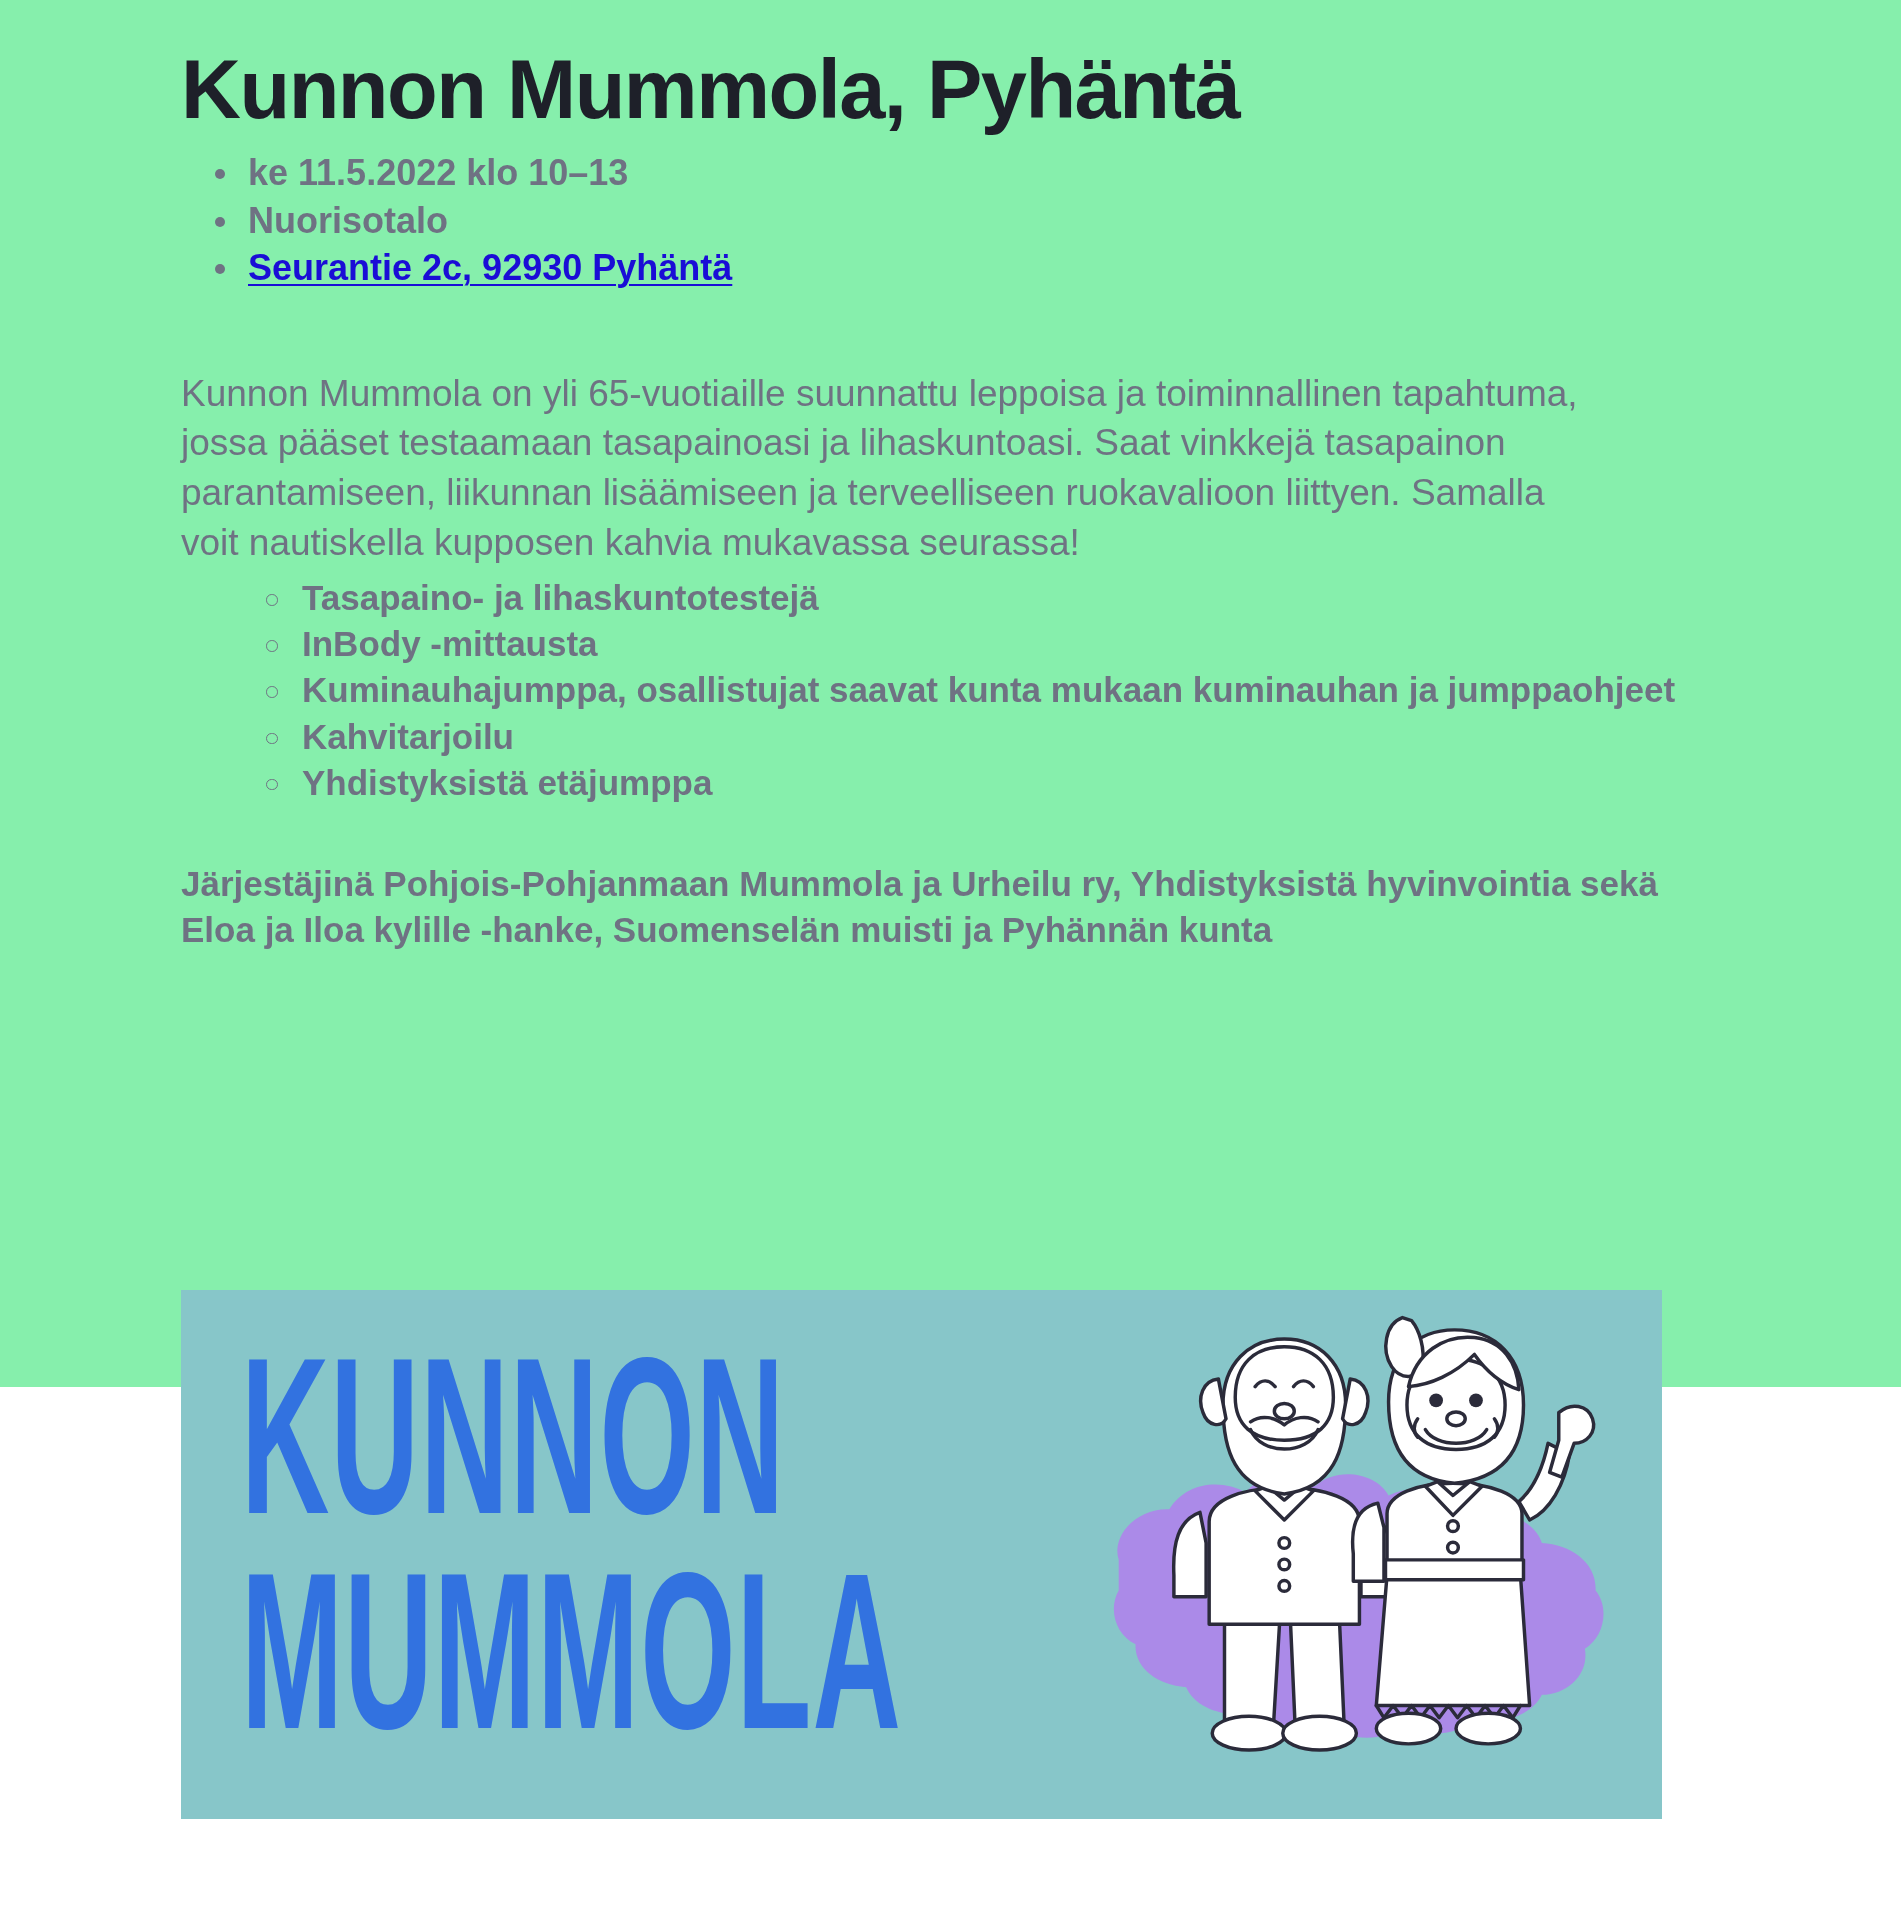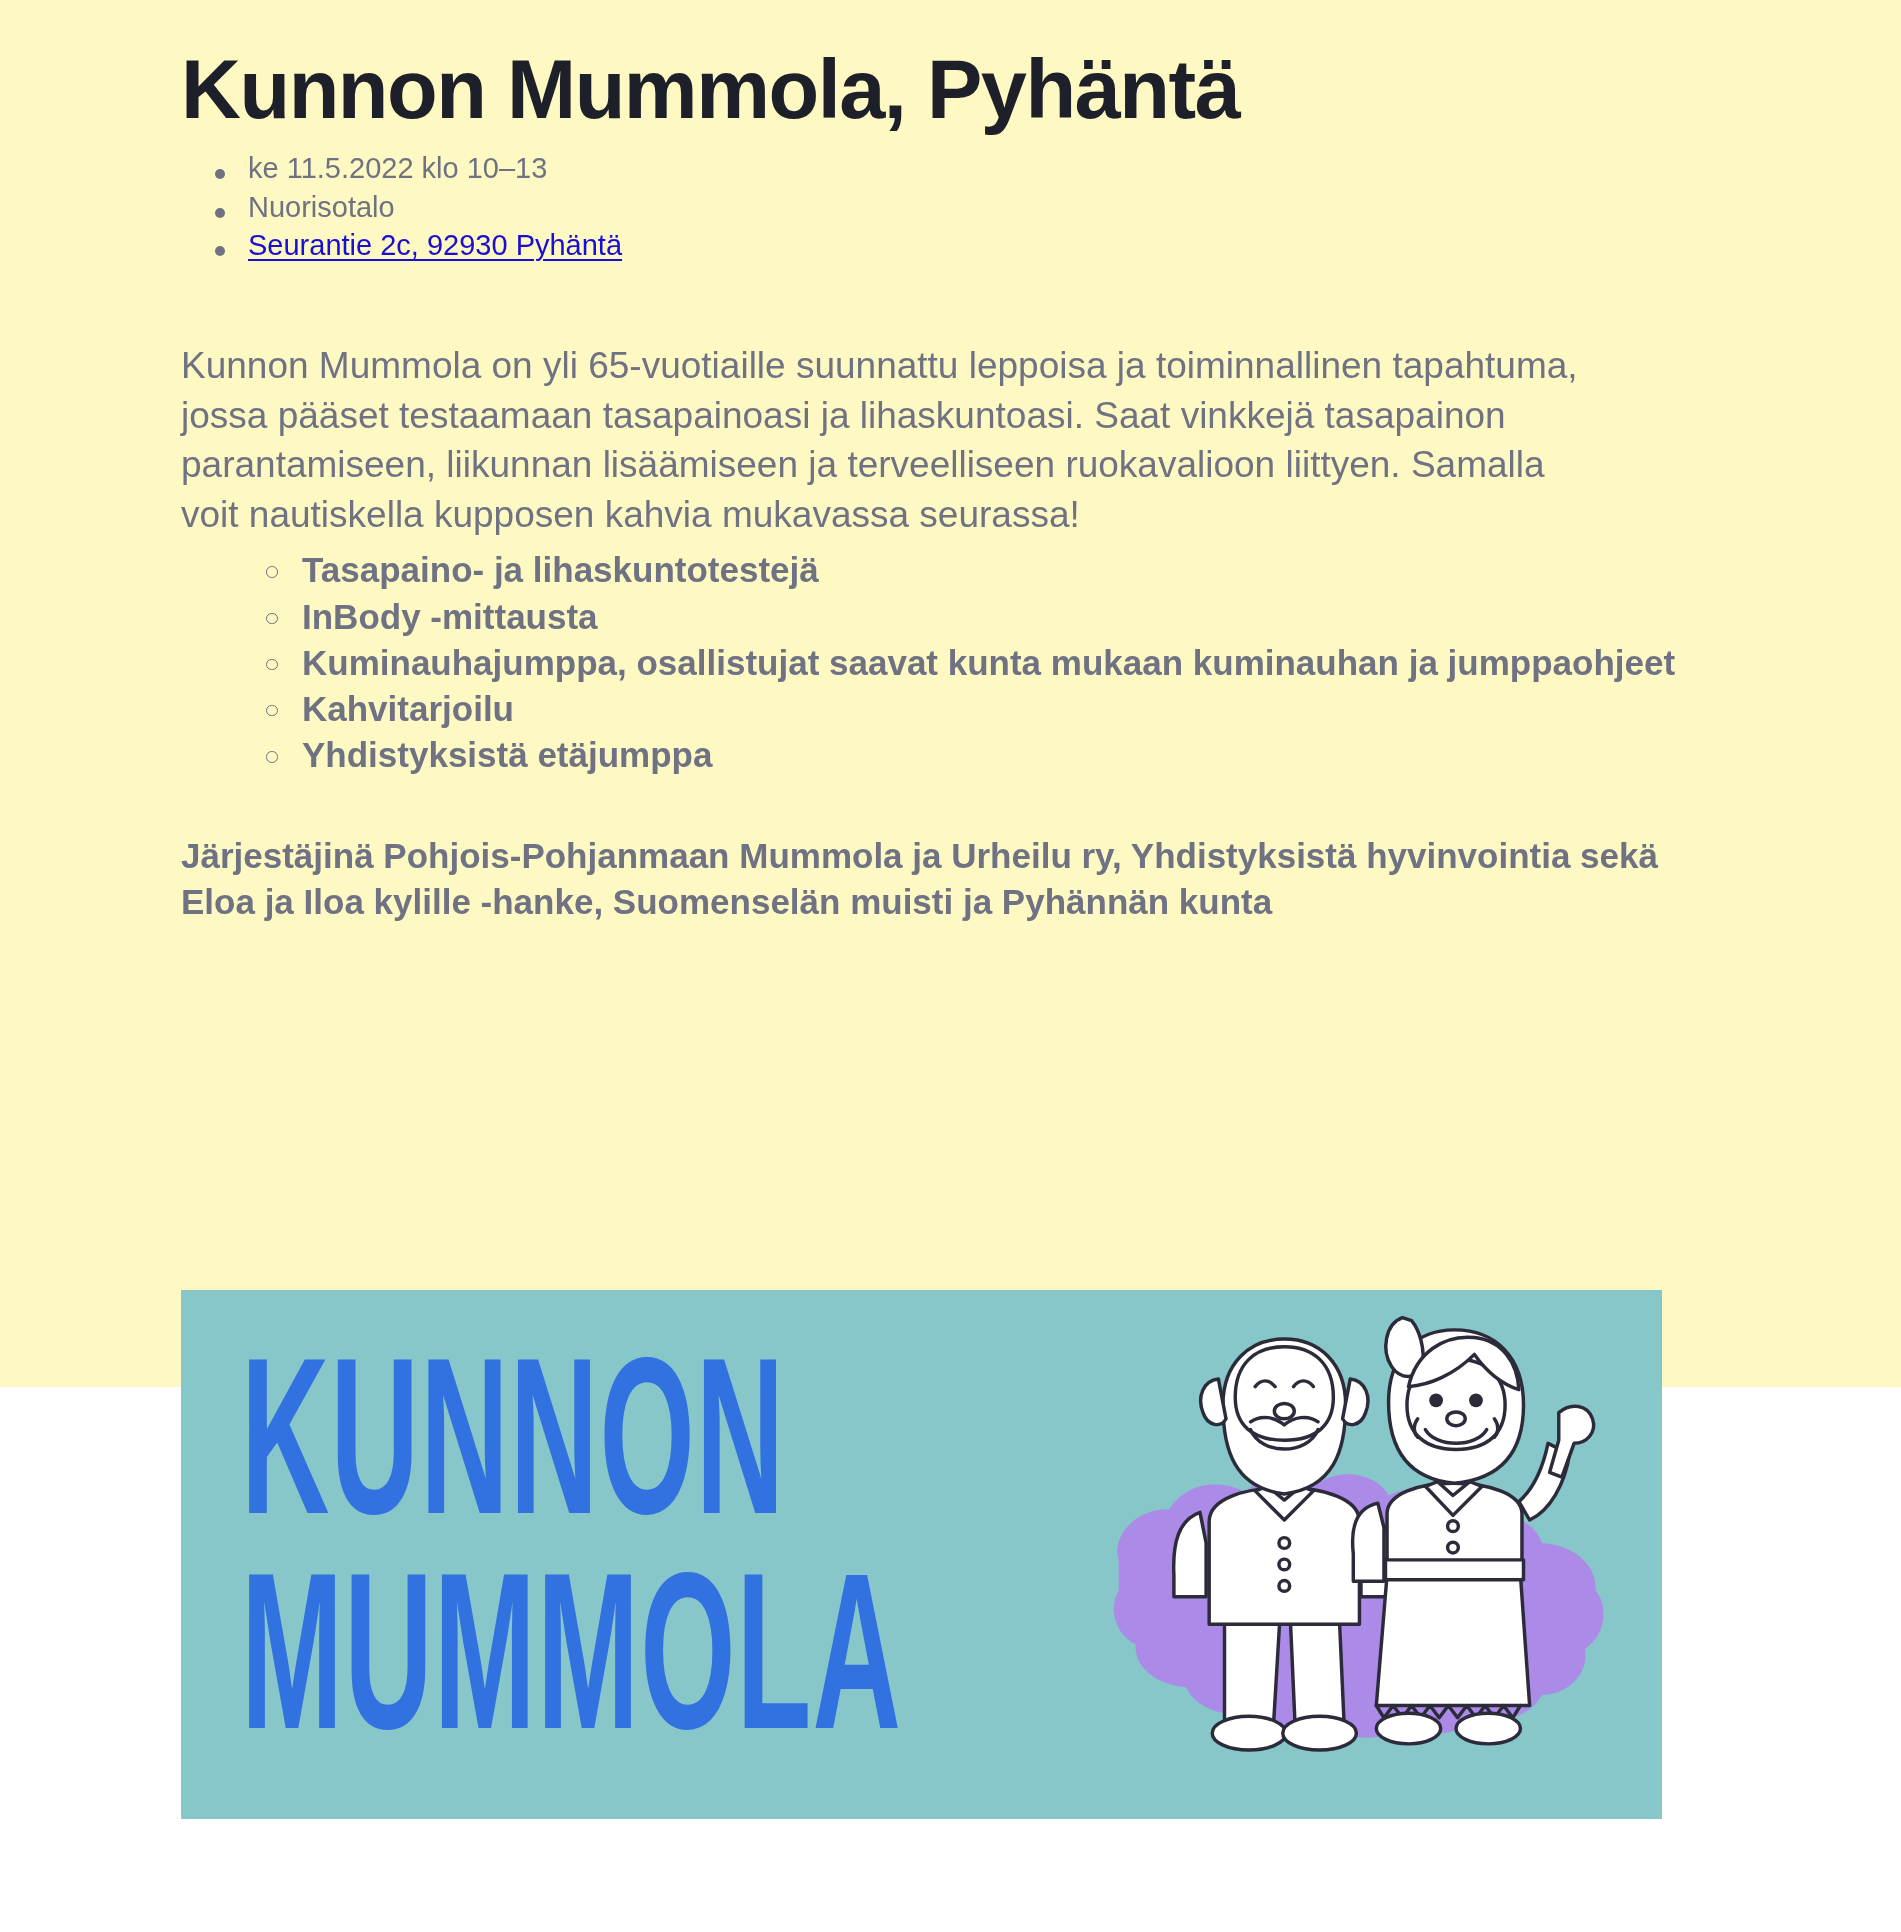--- a/index.html
+++ b/index.html
@@ -14,21 +14,21 @@
     -webkit-font-smoothing: antialiased;
     overflow: hidden;
   }
 
   .page {
     position: relative;
     width: 1901px;
     height: 1387px;
     box-sizing: border-box;
     padding: 0 153px 0 181px;
-    background: #fef9c3;
+    background: #86efac;
   }
 
   .page-title {
     margin: 0;
     padding-top: 44px;
     font-size: 83px;
     line-height: 1.12;
     font-weight: 700;
     letter-spacing: -1.5px;
     color: #1e2029;
@@ -37,24 +37,24 @@
 
   
   ul.meta-list {
     margin: 12.3px 0 0 0;
     padding: 0;
     list-style: none;
   }
   ul.meta-list > li {
     position: relative;
     padding-left: 67px;
-    font-size: 29px;
+    font-size: 36px;
     line-height: 1.32;
     color: #6f7283;
-    font-weight: 400;
+    font-weight: 700;
   }
   ul.meta-list > li::before {
     content: "";
     position: absolute;
     left: 34px;
     top: 20px;
     width: 10px;
     height: 10px;
     border-radius: 50%;
     background: #6f7283;

